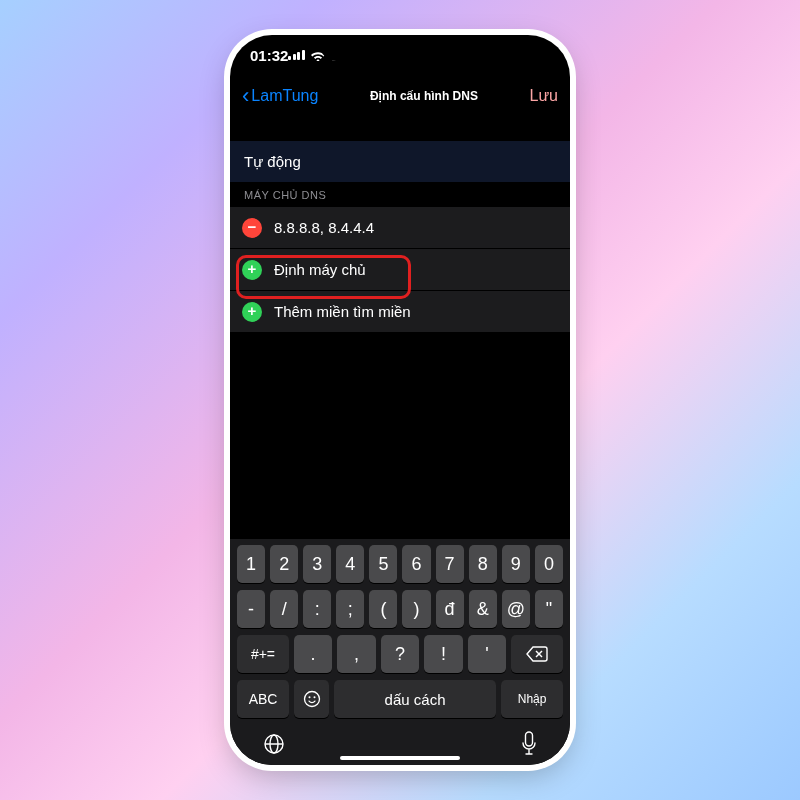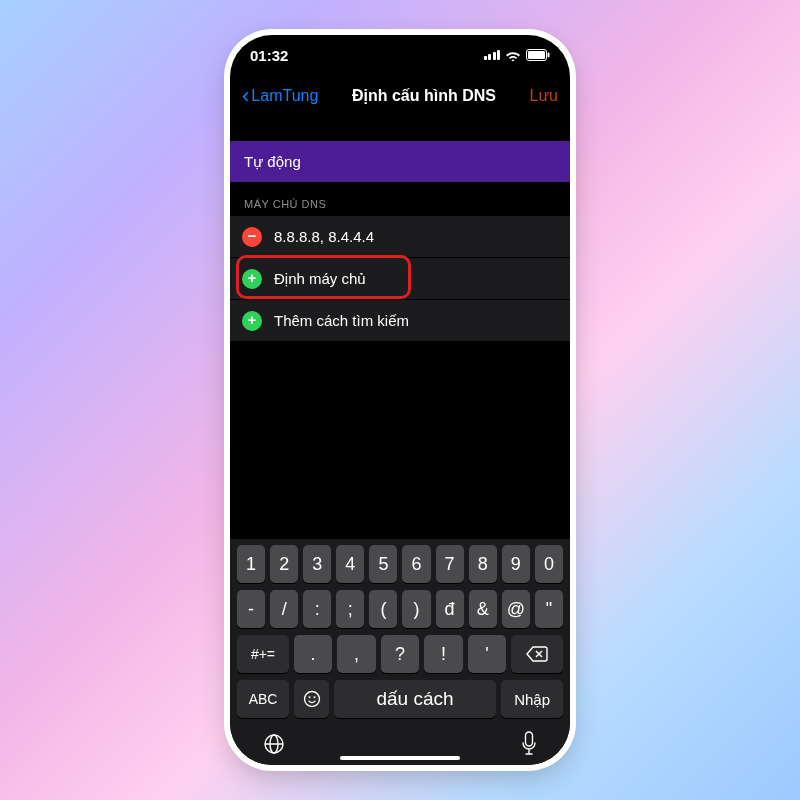--- a/index.html
+++ b/index.html
@@ -13,47 +13,47 @@
   .phone {
     width: 340px; height: 730px; background: #000; border-radius: 42px;
     box-shadow: 0 0 0 6px #fff, 0 10px 30px rgba(0,0,0,.25);
     position: relative; overflow: hidden; color: #fff;
   }
   .notch {
     position: absolute; top: 0; left: 50%; transform: translateX(-50%);
     width: 160px; height: 26px; background: #000; border-radius: 0 0 16px 16px; z-index: 5;
   }
   .statusbar {
-    height: 40px; display: flex; align-items: center; justify-content: space-between;
+    height: 40px; display: flex; align-items: center; 
     padding: 0 20px; font-size: 15px; font-weight: 600;
   }
   .status-icons { display: flex; align-items: center; gap: 5px; }
   .bars { display: inline-flex; align-items: flex-end; gap: 1.5px; }
   .bars i { width: 3px; background: #fff; border-radius: 1px; display: block; }
   .bars i:nth-child(1){height:4px}.bars i:nth-child(2){height:6px}.bars i:nth-child(3){height:8px}.bars i:nth-child(4){height:10px}
   .wifi-svg, .bat-svg { display: block; }
   .navbar {
     height: 42px; display: flex; align-items: center; justify-content: space-between;
     padding: 0 12px; font-size: 16px;
   }
   .back { color: #0a84ff; display: flex; align-items: center; gap: 2px; }
   .back-chevron { font-size: 22px; line-height: 1; }
-  .title { font-weight: 600; font-size: 16px; }
-  .save { color: #c2410c; }
+  .title { font-weight: 600; font-size: 12px; }
+  .save { color: #fca5a5; }
   .content { font-size: 15px; }
   .group-gap { height: 24px; }
   .row {
-    background: #4c1d95; height: 42px; padding: 0 14px;
+    background: #0f172a; height: 42px; padding: 0 14px;
     display: flex; align-items: center; justify-content: space-between;
     border-bottom: 1px solid #000;
   }
   .row .check { color: #0a84ff; font-size: 18px; }
   .sect-header {
     font-size: 11px; letter-spacing: .5px; color: #8e8e93;
-    padding: 15px 14px 6px; text-transform: uppercase;
+    padding: 6px 14px 6px; text-transform: uppercase;
   }
   .dns-row, .add-row {
     background: #1c1c1e; height: 42px; padding: 0 12px;
     display: flex; align-items: center; gap: 12px; border-bottom: 1px solid #000;
   }
   .circle { width: 20px; height: 20px; border-radius: 50%; display: flex; align-items: center; justify-content: center; color: #fff; font-weight: 700; font-size: 15px; line-height:1; }
   .circle.minus { background: #ff453a; }
   .circle.plus  { background: #30d158; }
   .circle span { transform: translateY(-1px); }
   .highlight {
@@ -66,22 +66,22 @@
     background: #1b1b1d; padding: 6px 4px 8px;
   }
   .krow { display: flex; gap: 5px; margin-bottom: 7px; padding: 0 3px; }
   .key {
     flex: 1; background: #4a4a4c; color: #fff; border-radius: 5px;
     height: 38px; display: flex; align-items: center; justify-content: center;
     font-size: 18px; box-shadow: 0 1px 0 #000;
   }
   .key.dark { background: #2d2d2f; }
   .key.wide { flex: 1.35; font-size: 14px; }
-  .key.space { flex: 4.2; font-size: 19px; }
-  .key.enter { flex: 1.6; font-size: 15px; }
+  .key.space { flex: 4.2; font-size: 15px; }
+  .key.enter { flex: 1.6; font-size: 12px; }
   .key.bksp svg { display:block; }
   .bottom-row { display: flex; justify-content: space-between; align-items: center; padding: 6px 28px 0; }
   .home-ind { position: absolute; bottom: 5px; left: 50%; transform: translateX(-50%); width: 120px; height: 4px; border-radius: 3px; background: #fff; }
 </style>
 </head>
 <body>
 
 <div class="phone">
   <div class="notch"></div>
 
@@ -133,21 +133,21 @@
       <div class="circle plus">
           <span>+</span>
         </div>
       <span>Định máy chủ</span>
     </div>
 
     <div class="add-row">
       <div class="circle plus">
           <span>+</span>
         </div>
-      <span>Thêm cách tìm kiếm</span>
+      <span>Thêm miền tìm miền</span>
     </div>
   </div>
 
   <div class="highlight" id="hl" style="left: 6px; top: 220px; width: 175px; height: 44px;"></div>
 
   <div class="keyboard">
     <div class="krow" id="kr1">
         <div class="key ">1</div>
         <div class="key ">2</div>
         <div class="key ">3</div>

